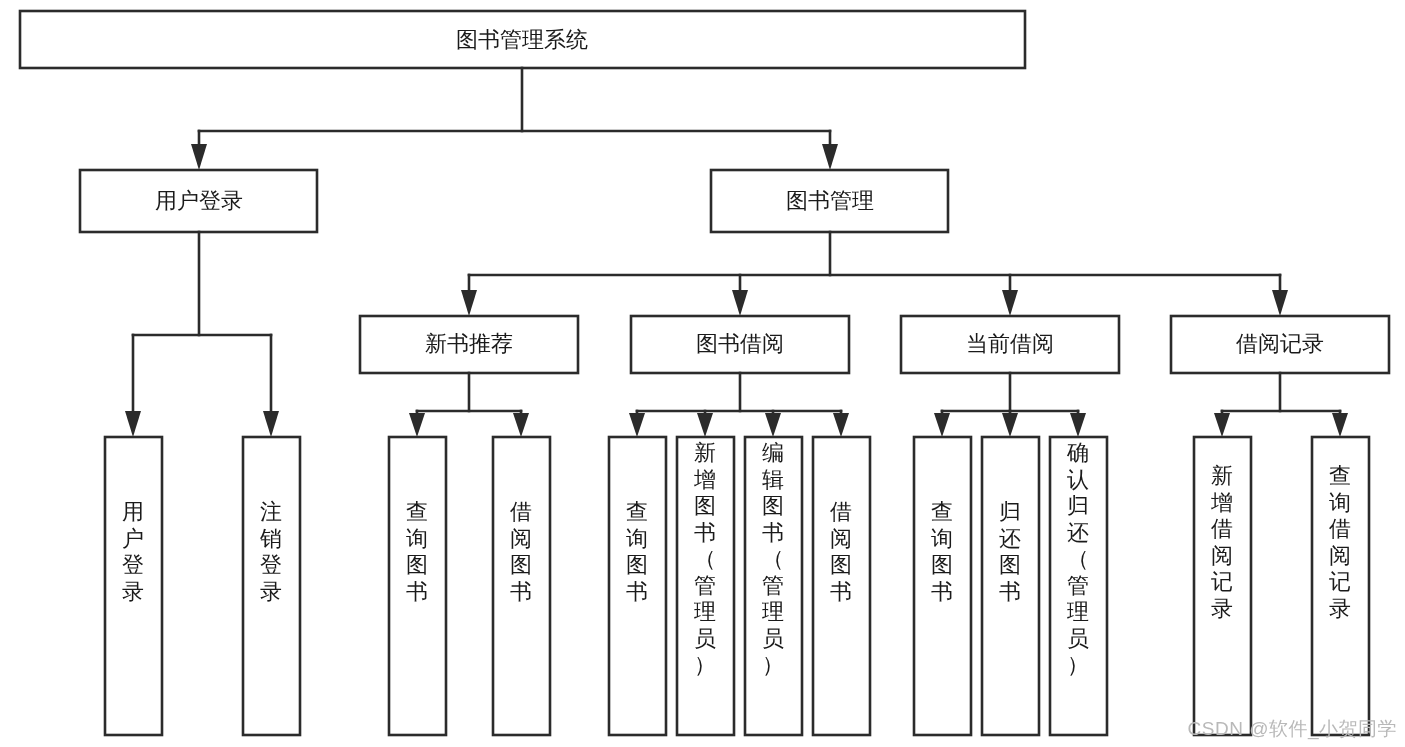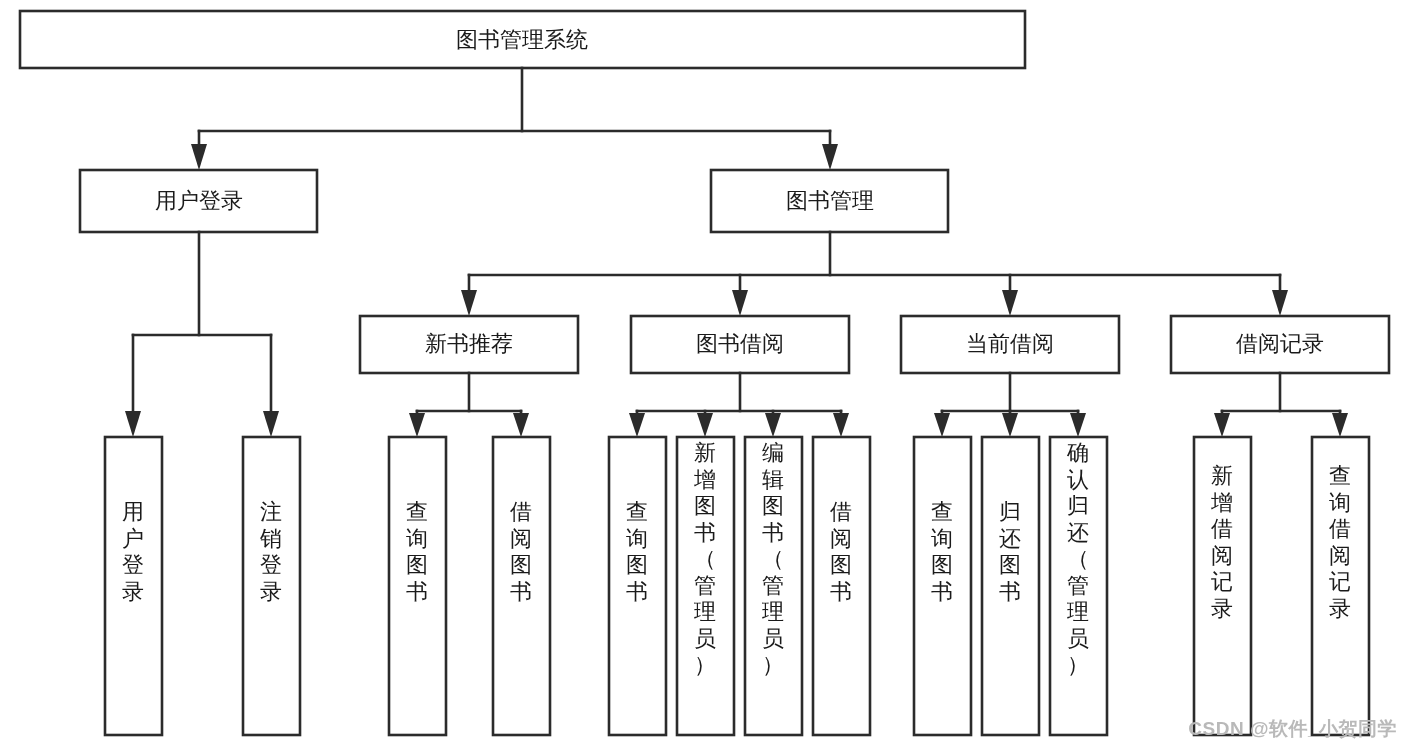--- a/index.html
+++ b/index.html
@@ -55,21 +55,20 @@
   }
   .watermark {
     position: absolute;
     right: 8px;
     bottom: 5px;
     font-family: "Liberation Sans", "DejaVu Sans", sans-serif;
     font-size: 19px;
     color: #b9b9b9;
     white-space: nowrap;
     letter-spacing: 0.5px;
-    font-weight: bold;
   }
 </style>
 </head>
 <body>
 
 <div id="diagram-root">
 
   <svg class="tree-svg" viewBox="0 0 1405 747">
     <defs></defs>
 

